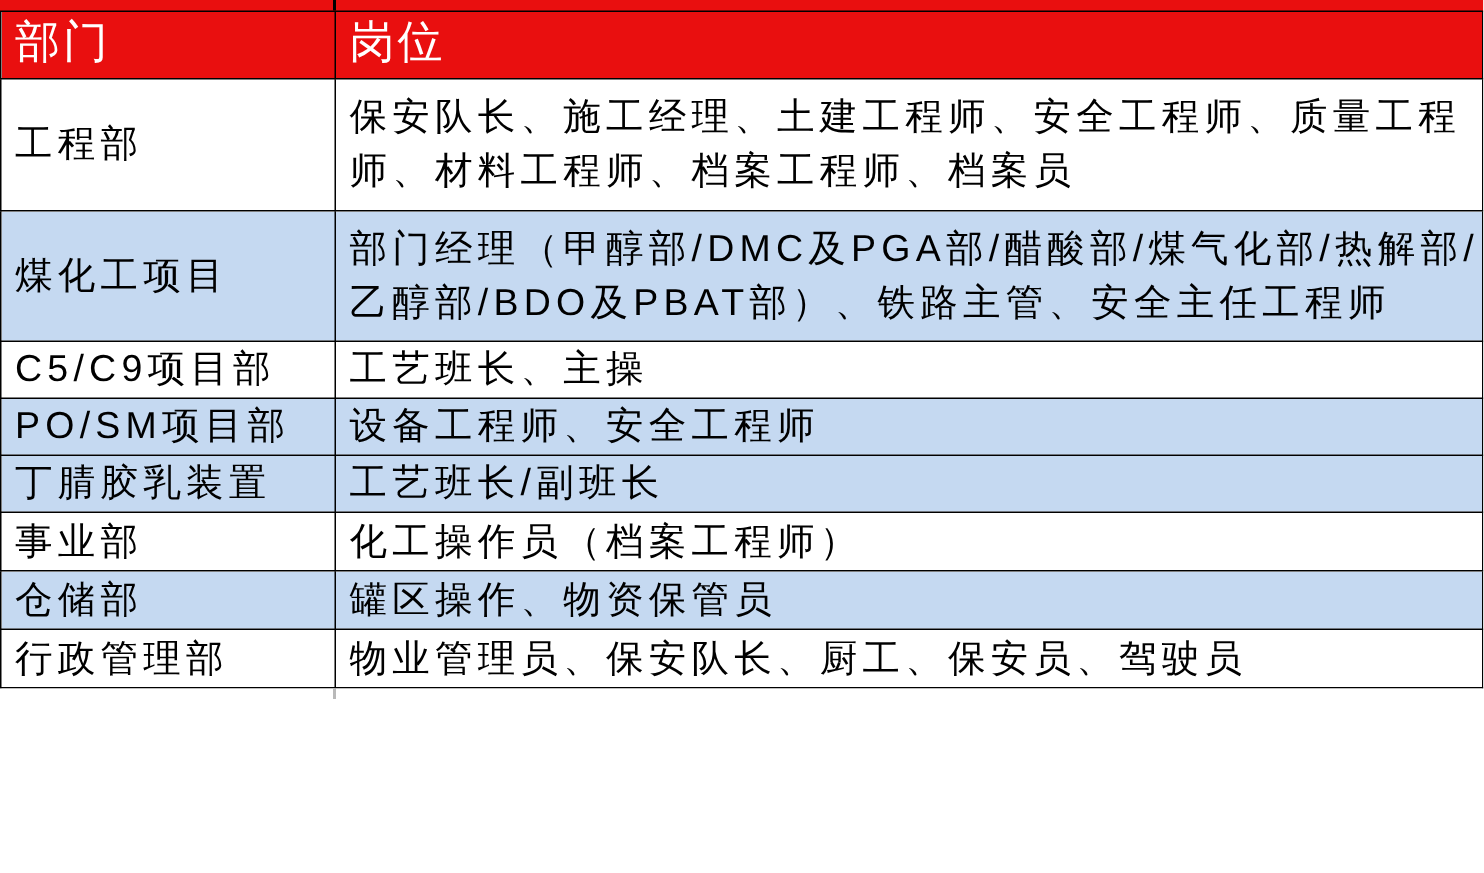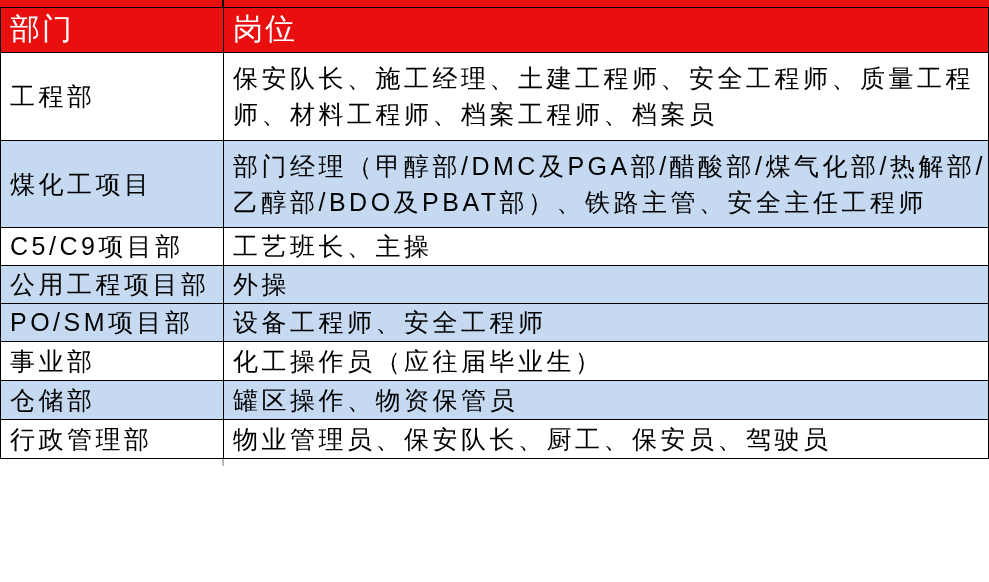--- a/index.html
+++ b/index.html
@@ -116,36 +116,36 @@
     <tr class="alt">
       <td>煤化工项目</td>
       <td>部门经理（甲醇部/DMC及PGA部/醋酸部/煤气化部/热解部/乙醇部/BDO及PBAT部）、铁路主管、安全主任工程师</td>
     </tr>
 
     <tr>
       <td>C5/C9项目部</td>
       <td>工艺班长、主操</td>
     </tr>
 
-    <tr class="alt">
-      <td>公用工程项目部</td>
-      <td>外操</td>
-    </tr>
 
 
     <tr class="alt">
       <td>PO/SM项目部</td>
       <td>设备工程师、安全工程师</td>
     </tr>
 
 
+    <tr class="alt">
+      <td>丁腈胶乳装置</td>
+      <td>工艺班长/副班长</td>
+    </tr>
 
     <tr>
       <td>事业部</td>
-      <td>化工操作员（应往届毕业生）</td>
+      <td>化工操作员（档案工程师）</td>
     </tr>
 
     <tr class="alt">
       <td>仓储部</td>
       <td>罐区操作、物资保管员</td>
     </tr>
 
     <tr>
       <td>行政管理部</td>
       <td>物业管理员、保安队长、厨工、保安员、驾驶员</td>

